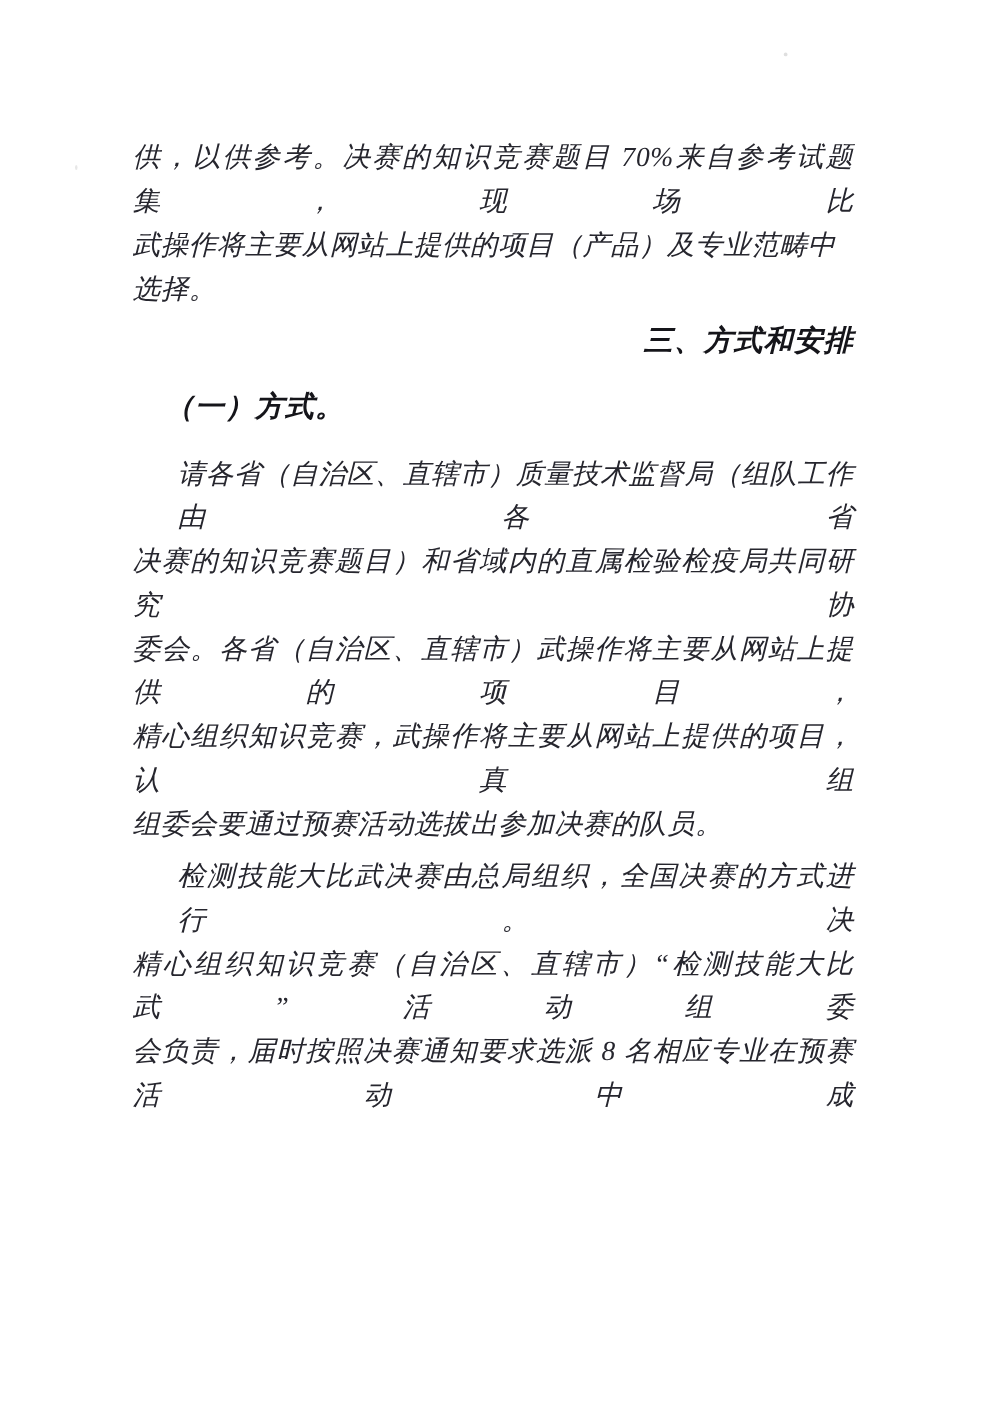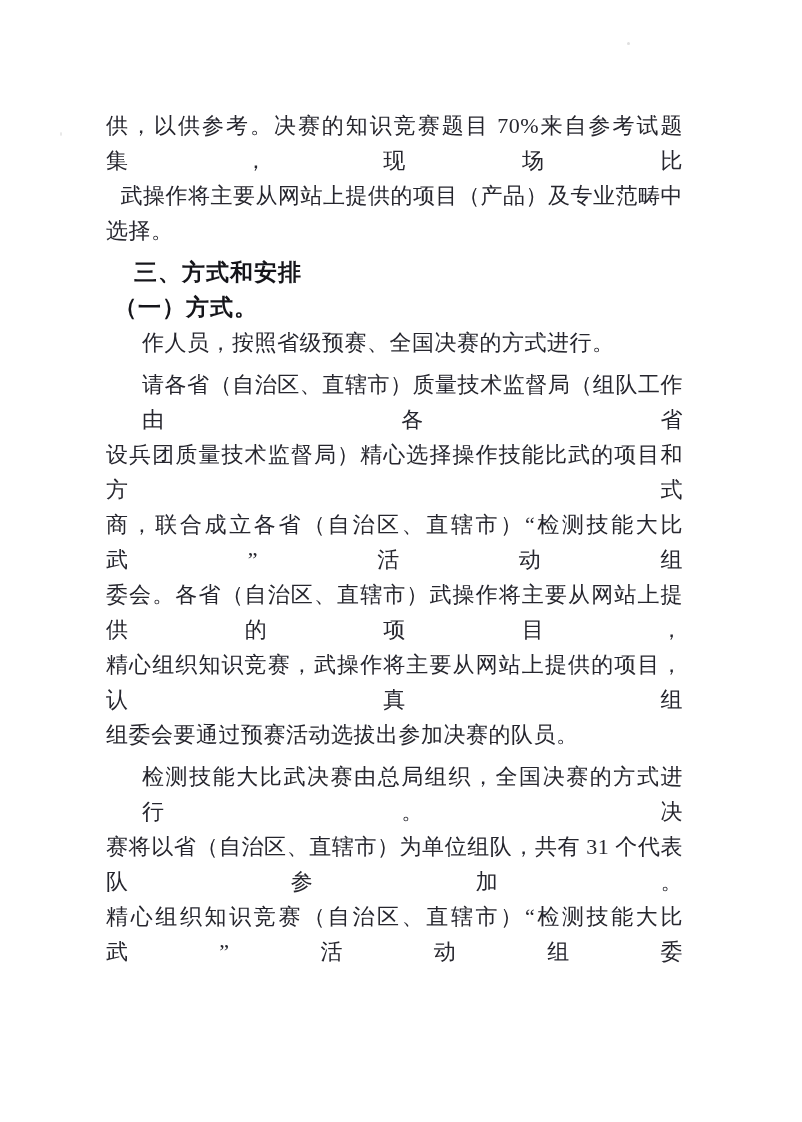--- a/index.html
+++ b/index.html
@@ -3,51 +3,53 @@
 <meta charset="utf-8">
 <style>
   html, body { margin: 0; padding: 0; background: #ffffff; }
   .page {
     position: relative;
     width: 802px;
     height: 966px;
     background: #ffffff;
     overflow: hidden;
     font-family: "Liberation Serif", "DejaVu Serif", serif;
+    font-style: italic;
   }
   .content {
     position: absolute;
     left: 106px;
     top: 108px;
     width: 577px;
     font-size: 22px;
     line-height: 35px;
     color: #26262e;
     letter-spacing: 0.5px;
   }
   .para { margin: 0 0 7px 0; }
   .line { min-height: 35px; }
   .line.fill {
     text-align: justify;
     text-align-last: justify;
   }
-  .line.last { text-align: right; text-align-last: left; }
+  .line.last { text-align: left; text-align-last: left; }
   .para.indent .line:first-child { padding-left: 36px; }
   .heading1 {
     margin: 5px 0 0 0;
     padding-left: 28px;
     font-family: "Liberation Sans", "DejaVu Sans", sans-serif;
     font-weight: 700;
     font-size: 23px;
     line-height: 35px;
     color: #15151a;
     letter-spacing: 1px;
+    text-align: right;
   }
   .heading2 {
-    margin: 0;
+    margin: 18px;
     padding-left: 8px;
     font-family: "Liberation Sans", "DejaVu Sans", sans-serif;
     font-weight: 700;
     font-size: 23px;
     line-height: 35px;
     color: #15151a;
     letter-spacing: 1px;
   }
   .page-number {
     position: absolute;
@@ -73,33 +75,30 @@
 
 <div class="page">
   <div class="content" id="doc-content">
       <div class="para">
         <div class="line fill">供，以供参考。决赛的知识竞赛题目 70%来自参考试题集，现场比</div>
         <div class="line last">武操作将主要从网站上提供的项目（产品）及专业范畴中选择。</div>
       </div>
       <div class="heading1">三、方式和安排</div>
       <div class="heading2">（一）方式。</div>
       <div class="para indent">
-        <div class="line last">作人员，按照省级预赛、全国决赛的方式进行。</div>
       </div>
       <div class="para indent">
         <div class="line fill">请各省（自治区、直辖市）质量技术监督局（组队工作由各省</div>
-        <div class="line fill">设兵团质量技术监督局）精心选择操作技能比武的项目和方式</div>
-        <div class="line fill">商，联合成立各省（自治区、直辖市）“检测技能大比武”活动组</div>
+        <div class="line fill">决赛的知识竞赛题目）和省域内的直属检验检疫局共同研究协</div>
         <div class="line fill">委会。各省（自治区、直辖市）武操作将主要从网站上提供的项目，</div>
         <div class="line fill">精心组织知识竞赛，武操作将主要从网站上提供的项目，认真组</div>
         <div class="line last">组委会要通过预赛活动选拔出参加决赛的队员。</div>
       </div>
       <div class="para indent">
         <div class="line fill">检测技能大比武决赛由总局组织，全国决赛的方式进行。决</div>
-        <div class="line fill">赛将以省（自治区、直辖市）为单位组队，共有 31 个代表队参加。</div>
         <div class="line fill">精心组织知识竞赛（自治区、直辖市）“检测技能大比武”活动组委</div>
         <div class="line fill">会负责，届时按照决赛通知要求选派 8 名相应专业在预赛活动中成</div>
       </div>
     </div>
   <div class="page-number">— 3 —</div>
   <div class="speck s1"></div>
   <div class="speck s2"></div>
   <div class="scan-line"></div>
 </div>
 

